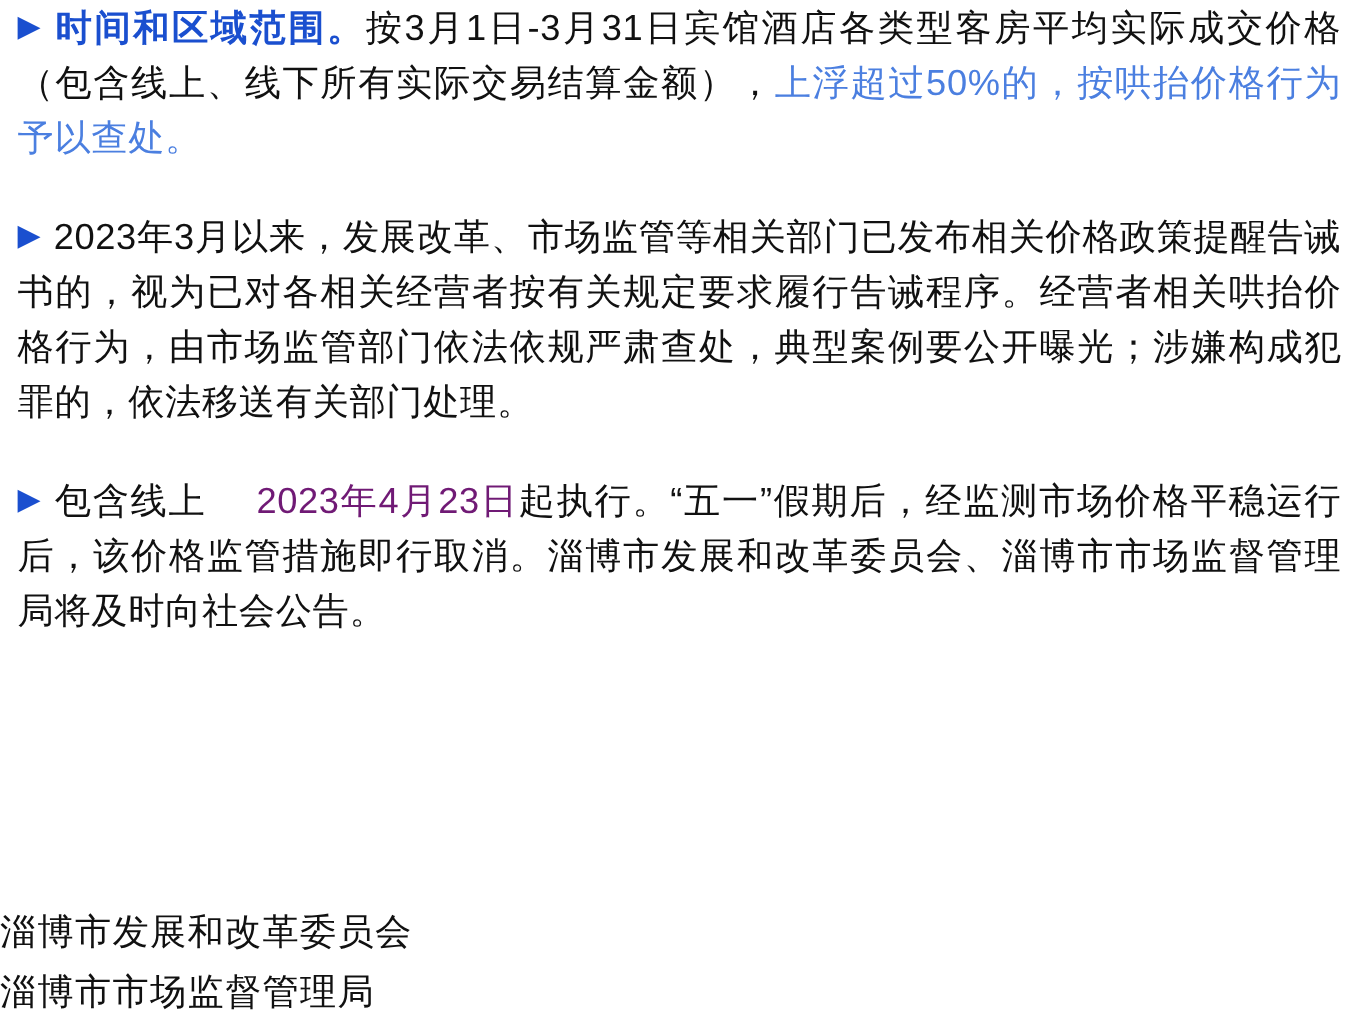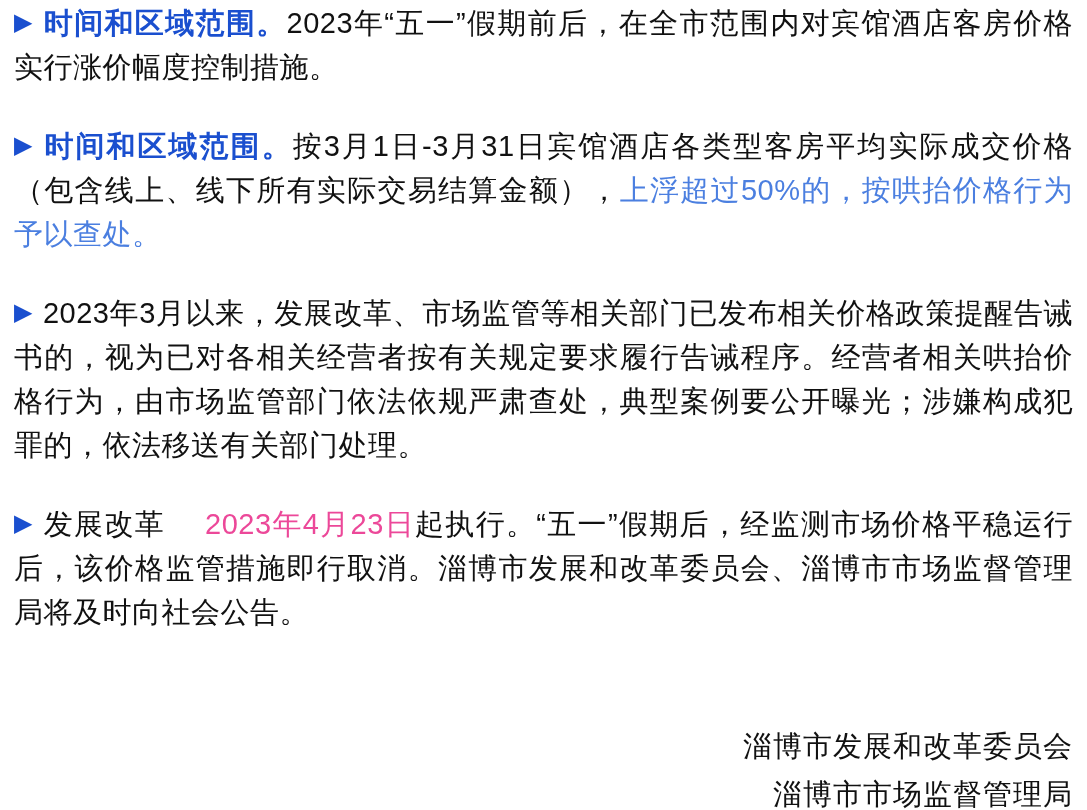--- a/index.html
+++ b/index.html
@@ -41,58 +41,55 @@
     vertical-align: 3px;
   }
   .lead {
     font-weight: bold;
     color: #1a4fcf;
   }
   .hl-blue {
     color: #4b7fe0;
   }
   .hl-date {
-    color: #ec4899;
+    color: #701a75;
     margin-left: 40px;
   }
   .sign {
-    text-align: right;
+    text-align: left;
     font-size: 29px;
     line-height: 48px;
     color: #111111;
     margin: 0 14px 0 0;
     letter-spacing: 1px;
   }
   .sign-block {
     position: absolute;
     right: 0;
     bottom: -8px;
     width: 100%;
   }
   .p1 { margin-top: 0; }
 </style>
 </head>
 <body>
 
 <div class="page">
 
-  <div class="para para-block p1">
-    <span class="bullet">▶</span><span class="lead">时间和区域范围。</span><span>2023年“五一”假期前后，在全市范围内对宾馆酒店客房价格实行涨价幅度控制措施。</span>
-  </div>
 
   <div class="para para-block">
     <span class="bullet">▶</span><span class="lead">时间和区域范围。</span><span>按3月1日-3月31日宾馆酒店各类型客房平均实际成交价格（包含线上、线下所有实际交易结算金额），</span><span class="hl-blue">上浮超过50%的，按哄抬价格行为予以查处。</span>
   </div>
 
   <div class="para para-block">
     <span class="bullet">▶</span><span>2023年3月以来，发展改革、市场监管等相关部门已发布相关价格政策提醒告诫书的，视为已对各相关经营者按有关规定要求履行告诫程序。经营者相关哄抬价格行为，由市场监管部门依法依规严肃查处，典型案例要公开曝光；涉嫌构成犯罪的，依法移送有关部门处理。</span>
   </div>
 
   <div class="para para-block">
-    <span class="bullet">▶</span><span>发展改革</span><span class="hl-date">2023年4月23日</span><span>起执行。“五一”假期后，经监测市场价格平稳运行后，该价格监管措施即行取消。淄博市发展和改革委员会、淄博市市场监督管理局将及时向社会公告。</span>
+    <span class="bullet">▶</span><span>包含线上</span><span class="hl-date">2023年4月23日</span><span>起执行。“五一”假期后，经监测市场价格平稳运行后，该价格监管措施即行取消。淄博市发展和改革委员会、淄博市市场监督管理局将及时向社会公告。</span>
   </div>
 
   <div class="sign-block">
     <div class="sign">淄博市发展和改革委员会</div>
     <div class="sign">淄博市市场监督管理局</div>
   </div>
 
 </div>
 
 </body></html>

